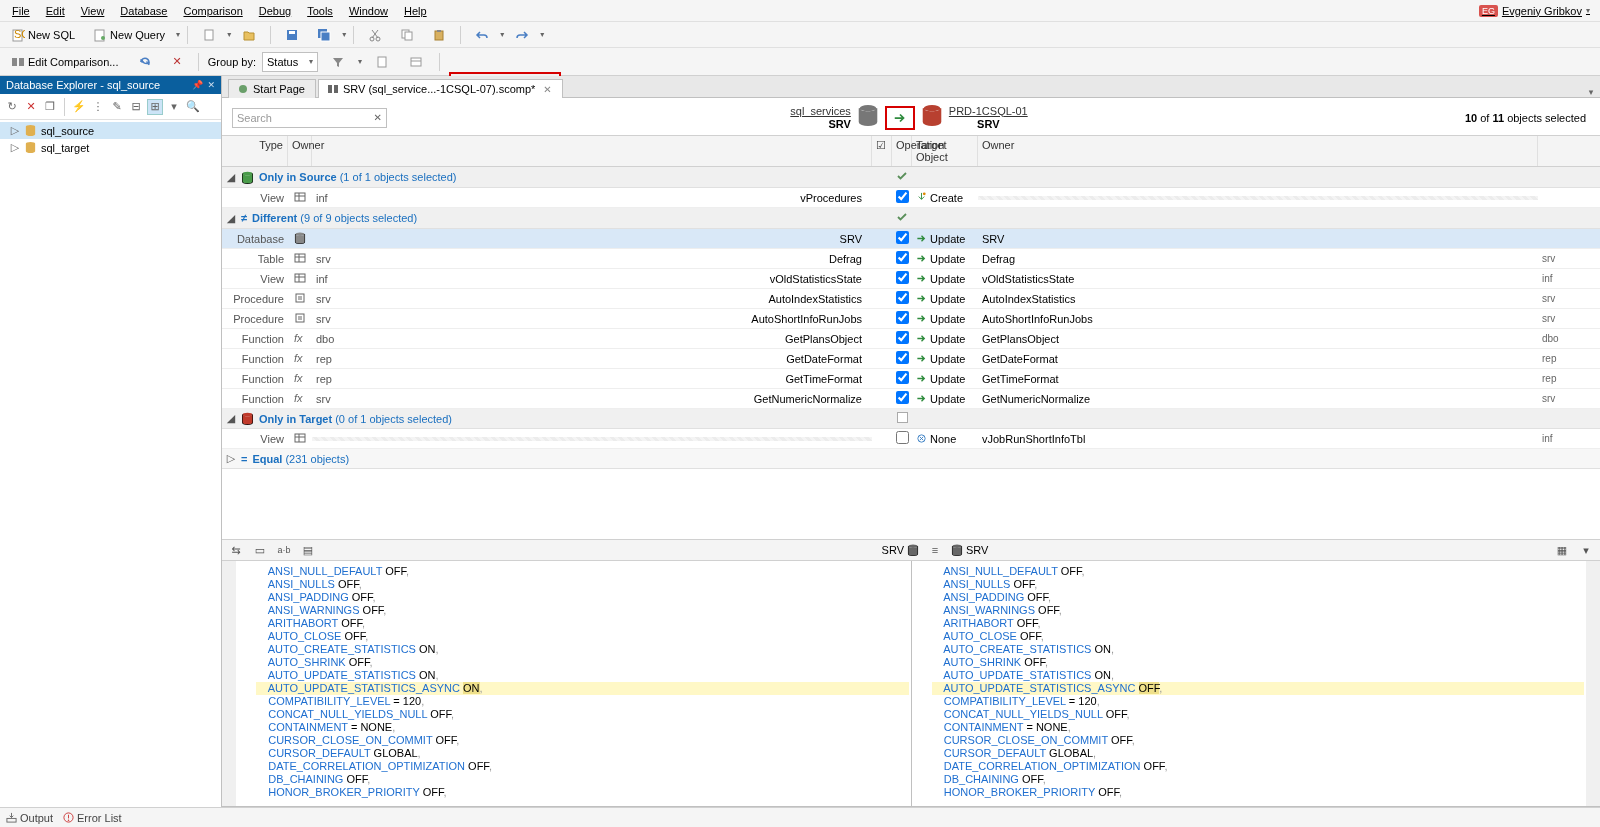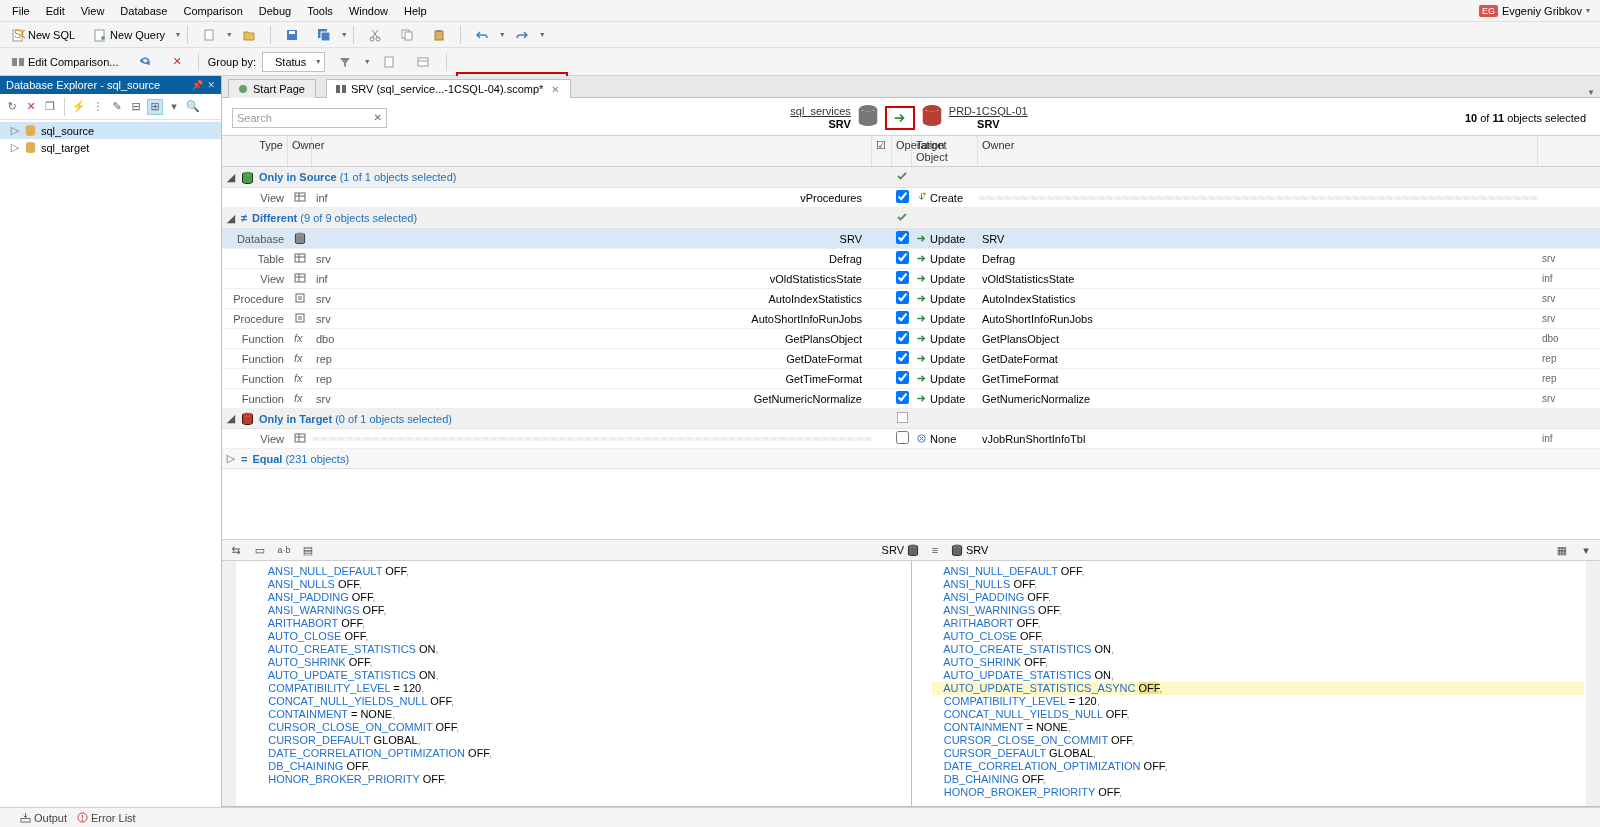--- a/index.html
+++ b/index.html
@@ -1,33 +1,33 @@
 <!DOCTYPE html>
 <html><head>
 <meta charset="utf-8">
 <style>
 * { margin: 0; padding: 0; box-sizing: border-box; font-family: "Segoe UI", Tahoma, sans-serif; font-size: 11px; }
 body { background: #f0f0f0; width: 1600px; height: 827px; overflow: hidden; display: flex; flex-direction: column; }
 
 
-.menubar { height: 22px; background: #f5f5f5; display: flex; align-items: center; padding: 0 4px; border-bottom: 1px solid #e0e0e0; }
+.menubar { height: 22px; background: #f5f5f5; display: flex; align-items: center; padding: 0 4px; border-bottom: 1px solid #e0e0e0; text-decoration: underline; }
 .menubar .menu-item { padding: 3px 8px; cursor: default; }
 .menubar .spacer { flex: 1; }
 .menubar .user { display: flex; align-items: center; gap: 4px; padding: 2px 6px; }
 .menubar .user .badge { background: #d9534f; color: #fff; font-size: 9px; padding: 1px 3px; border-radius: 2px; }
 
 
 .toolbar1 { height: 26px; background: #f5f5f5; display: flex; align-items: center; padding: 2px 4px; gap: 4px; border-bottom: 1px solid #e0e0e0; }
 .tbtn { display: inline-flex; align-items: center; gap: 3px; padding: 2px 6px; border: 1px solid transparent; cursor: default; }
 .tsep { width: 1px; height: 18px; background: #d0d0d0; margin: 0 3px; }
 .tbtn svg { width: 14px; height: 14px; }
 
 
 .toolbar2 { height: 28px; background: #f5f5f5; display: flex; align-items: center; padding: 2px 4px; gap: 6px; border-bottom: 1px solid #d0d0d0; }
-.select { height: 20px; border: 1px solid #c0c0c0; background: #fff; padding: 0 18px 0 12px; position: relative; min-width: 56px; display:inline-flex; align-items:center;}
+.select { height: 20px; border: 1px solid #c0c0c0; background: #fff; padding: 0 18px 0 4px; position: relative; min-width: 56px; display:inline-flex; align-items:center;}
 .select::after { content:"▾"; position:absolute; right:4px; font-size:8px; color:#666;}
 .sync-btn { border: 2px solid #d60000; padding: 2px 6px 2px 4px; display:flex; align-items:flex-end; gap:3px; background:#f0f0f0;margin-top:42px;}
 .sync-btn svg{width:14px;height:14px;}
 
 
 .main { flex: 1; display: flex; overflow: hidden; }
 
 
 .sidebar { width: 222px; display: flex; flex-direction: column; background: #fff; border-right: 1px solid #c0c0c0; }
 .sidebar .panel-header { background: #0a5f9e; color: #fff; padding: 3px 6px; display: flex; align-items: center; justify-content: space-between; font-size: 11px;}
@@ -40,21 +40,21 @@
 .sidebar .tree-item { display:flex; align-items:center; gap:4px; padding: 2px 4px 2px 10px; cursor:default;}
 .sidebar .tree-item.selected { background:#cfe6f7; }
 .sidebar .tree-item .exp{width:10px; text-align:center; color:#666;}
 .sidebar .tree-item svg{width:13px;height:13px;}
 
 
 .content { flex:1; display:flex; flex-direction:column; overflow:hidden; }
 
 
 .doctabs { height: 22px; background:#e8e8e8; display:flex; align-items:flex-end; padding-left:6px; border-bottom:1px solid #c0c0c0;}
-.doctab { padding: 3px 10px 3px 8px; display:flex; align-items:flex-end; gap:4px; background:#ececec; border:1px solid #c0c0c0; border-bottom:none; margin-right:10px; font-size:11px; position:relative; top:1px;}
+.doctab { padding: 3px 10px 3px 8px; display:flex; align-items:flex-end; gap:4px; background:#ececec; border:1px solid #c0c0c0; border-bottom:none; margin-right:2px; font-size:11px; position:relative; top:1px;}
 .doctab.active { background:#fff; }
 .doctab svg{width:12px;height:12px;}
 .doctab .close{font-size:10px;color:#888;margin-left:4px;}
 .doctabs .after{flex:1;}
 .doctabs .tabdrop{width:18px;text-align:center;color:#666;font-size:9px;}
 
 
 .cmp-header { padding:6px 10px 4px; display:flex; align-items:center; background:#fff;}
 .cmp-header .leftside{flex:1; display:flex; align-items:center;}
 .cmp-header .search { width:155px; height:20px; border:1px solid #c0c0c0; padding:1px 18px 1px 4px; position:relative; display:flex; align-items:center; color:#999;}
@@ -112,21 +112,21 @@
 .diffpane { flex:1; overflow:auto; background:#fff; font-family:Consolas,monospace; font-size:11px; padding:4px 2px 4px 20px; line-height:13px; position:relative;}
 .diffpane.left{border-right:1px solid #c0c0c0;}
 .diffpanes .ruler{width:14px;background:#f0f0f0;}
 .codeline{white-space:pre;}
 .codeline .kw{color:#1f6fd0;}
 .codeline .op{color:#999;}
 .codeline.hl{background:#fff8c6;}
 .codeline .hlval{background:#efe08a;}
 
 
-.statusbar { height:20px; background:#f5f5f5; border-top:1px solid #d0d0d0; display:flex; align-items:center; padding:0 20px; gap:10px;}
+.statusbar { height:20px; background:#f5f5f5; border-top:1px solid #d0d0d0; display:flex; align-items:center; padding:0 6px; gap:10px;}
 .statusbar .sitem{display:flex;align-items:center;gap:3px;color:#444;}
 .statusbar .sitem svg{width:11px;height:11px;}
 </style>
 </head>
 <body>
 
 <svg width="0" height="0" style="position:absolute">
   <symbol id="db" viewBox="0 0 16 16">
       <ellipse cx="8" cy="3" rx="6" ry="2.2"></ellipse>
       <path d="M2 3v10c0 1.2 2.7 2.2 6 2.2s6-1 6-2.2V3" fill="none" stroke="currentColor" stroke-width="1.5"></path>
@@ -347,21 +347,21 @@
         <svg viewBox="0 0 12 12">
             <circle cx="6" cy="6" r="4" fill="#6a9f6a"></circle>
           </svg>
         <span>Start Page</span>
       </div>
       <div class="doctab active">
         <svg viewBox="0 0 12 12">
             <rect x="1" y="2" width="4" height="8" fill="#666"></rect>
             <rect x="7" y="2" width="4" height="8" fill="#666"></rect>
           </svg>
-        <span>SRV (sql_service...-1CSQL-04).scomp*</span>
+        <span>SRV (sql_service...-1CSQL-07).scomp*</span>
         <span class="close">✕</span>
       </div>
       <div class="after"></div>
       <div class="tabdrop">▾</div>
     </div>
 
     <div class="cmp-header">
       <div class="leftside">
         <div class="search">
           <span textcontent="Search">Search</span>
@@ -737,20 +737,21 @@
       <div class="diffpane left" id="diffLeft">
           <div class="codeline">    <span class="kw">ANSI_NULL_DEFAULT</span> OFF<span class="op">,</span></div>
           <div class="codeline">    <span class="kw">ANSI_NULLS</span> OFF<span class="op">,</span></div>
           <div class="codeline">    <span class="kw">ANSI_PADDING</span> OFF<span class="op">,</span></div>
           <div class="codeline">    <span class="kw">ANSI_WARNINGS</span> OFF<span class="op">,</span></div>
           <div class="codeline">    <span class="kw">ARITHABORT</span> OFF<span class="op">,</span></div>
           <div class="codeline">    <span class="kw">AUTO_CLOSE</span> OFF<span class="op">,</span></div>
           <div class="codeline">    <span class="kw">AUTO_CREATE_STATISTICS</span> ON<span class="op">,</span></div>
           <div class="codeline">    <span class="kw">AUTO_SHRINK</span> OFF<span class="op">,</span></div>
           <div class="codeline">    <span class="kw">AUTO_UPDATE_STATISTICS</span> ON<span class="op">,</span></div>
+          <div class="codeline hl">    <span class="kw">AUTO_UPDATE_STATISTICS_ASYNC</span> <span class="hlval">ON</span><span class="op">,</span></div>
           <div class="codeline">    <span class="kw">COMPATIBILITY_LEVEL</span> = 120<span class="op">,</span></div>
           <div class="codeline">    <span class="kw">CONCAT_NULL_YIELDS_NULL</span> OFF<span class="op">,</span></div>
           <div class="codeline">    <span class="kw">CONTAINMENT</span> = NONE<span class="op">,</span></div>
           <div class="codeline">    <span class="kw">CURSOR_CLOSE_ON_COMMIT</span> OFF<span class="op">,</span></div>
           <div class="codeline">    <span class="kw">CURSOR_DEFAULT</span> GLOBAL<span class="op">,</span></div>
           <div class="codeline">    <span class="kw">DATE_CORRELATION_OPTIMIZATION</span> OFF<span class="op">,</span></div>
           <div class="codeline">    <span class="kw">DB_CHAINING</span> OFF<span class="op">,</span></div>
           <div class="codeline">    <span class="kw">HONOR_BROKER_PRIORITY</span> OFF<span class="op">,</span></div>
         </div>
       <div class="diffpane" id="diffRight">

